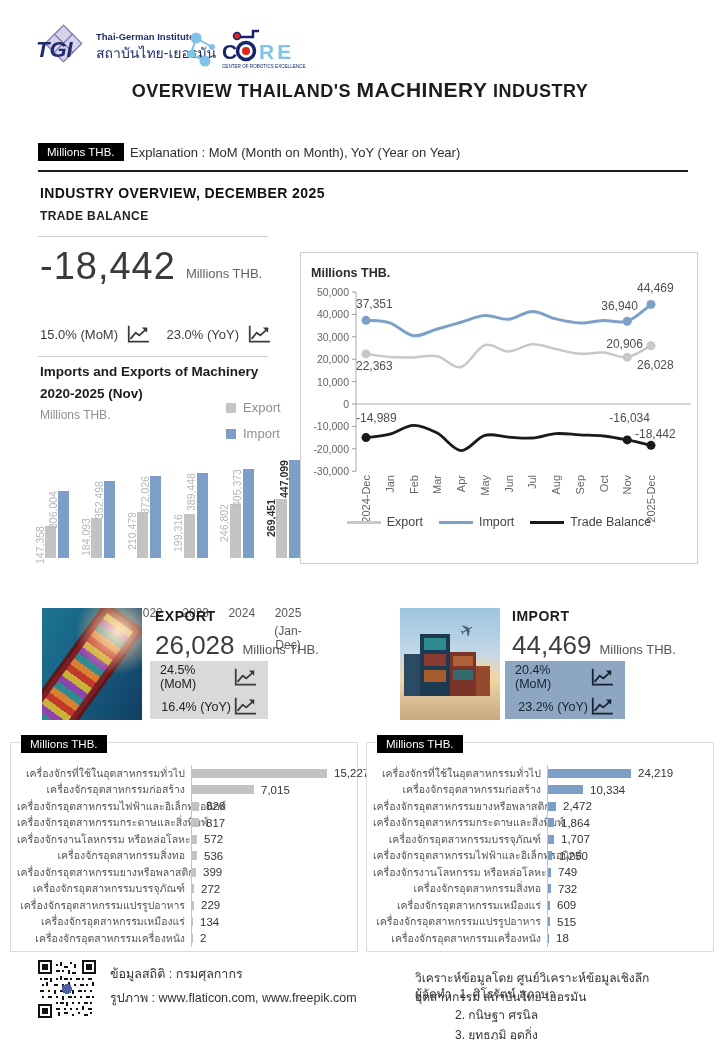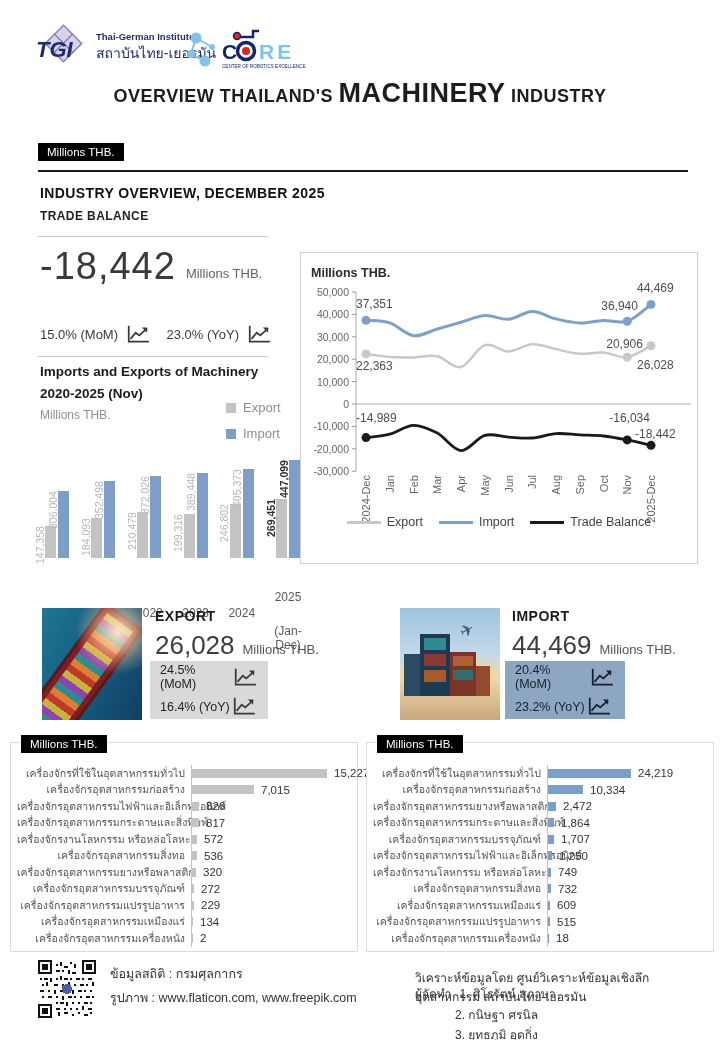--- a/index.html
+++ b/index.html
@@ -1,21 +1,21 @@
 <!DOCTYPE html>
 <html><head>
 <meta charset="utf-8">
 <style>
   html,body{margin:0;padding:0;background:#fff;}
   .page{position:relative;width:720px;height:1040px;background:#fff;overflow:hidden;
         font-family:"Liberation Sans","DejaVu Sans",sans-serif;color:#222;}
   .abs{position:absolute;}
   
   .title1{position:absolute;top:78px;left:0;width:720px;text-align:center;font-size:18px;letter-spacing:.5px;color:#1d1d1d;font-weight:600;}
-  .title1 .t-lg{font-size:27px;}
+  .title1 .t-lg{font-size:21px;}
   .title2{position:absolute;top:108px;left:0;width:720px;text-align:center;font-size:16.5px;letter-spacing:1px;color:#1d1d1d;font-weight:600;}
   .badge{background:#000;color:#fff;font-size:11.5px;padding:3px 9px;display:inline-block;}
   .explan{position:absolute;left:130px;top:145px;font-size:13px;color:#2e2e2e;}
   .main-div{position:absolute;left:38px;top:170px;width:650px;height:2px;background:#1c1c1c;}
   
   .ov-head{position:absolute;left:40px;top:185px;font-size:14px;letter-spacing:.4px;color:#111;font-weight:600;}
   .ov-sub{position:absolute;left:40px;top:209px;font-size:12px;letter-spacing:.4px;color:#222;font-weight:600;}
   .hr{position:absolute;height:1px;background:#c9c9c9;}
   .bigval-row{position:absolute;left:40px;top:244px;display:flex;align-items:flex-end;}
   .bigval{font-size:38px;color:#3a3a3a;letter-spacing:1px;line-height:44px;}
@@ -51,21 +51,21 @@
   .ship .stack{position:absolute;inset:5px 5px;background:repeating-linear-gradient(0deg,#c0392b 0 7px,#d98032 7px 14px,#2e8b8f 14px 21px,#8e44ad 21px 28px,#c8b23a 28px 35px);}
   .import-photo{left:400px;top:608px;background:linear-gradient(180deg,#9ec4e0 0%,#c2d8e8 40%,#f0d7ae 62%,#caa87e 100%);}
   .import-photo .sun{position:absolute;right:0px;top:48px;width:44px;height:44px;background:radial-gradient(circle,rgba(255,205,120,.95),transparent 65%);}
   .import-photo .blk{position:absolute;}
   .plane{position:absolute;left:60px;top:12px;font-size:17px;color:#4a5a68;transform:rotate(-28deg);}
   .card-label{position:absolute;top:608px;font-size:14px;letter-spacing:.5px;color:#1b1b1b;font-weight:600;}
   .card-valrow{position:absolute;top:630px;display:flex;align-items:flex-end;}
   .card-val{font-size:26px;color:#3d3d3d;line-height:30px;}
   .card-unit{font-size:13px;color:#555;margin-left:8px;padding-bottom:3px;}
   .stat-box{position:absolute;top:661px;height:58px;display:flex;flex-direction:column;justify-content:center;gap:5px;padding:0 10px;box-sizing:border-box;}
-  .stat-box .srow{display:flex;justify-content:flex-start;align-items:center;font-size:12.5px;}
+  .stat-box .srow{display:flex;justify-content:flex-end;align-items:center;font-size:12.5px;}
   
   .cbox{position:absolute;top:742px;width:348px;height:210px;border:1px solid #dcdcdc;box-sizing:border-box;background:#fff;}
   .cbadge{position:absolute;top:-8px;left:10px;z-index:2;}
   .crows{position:absolute;left:6px;right:4px;top:22px;}
   .crow{display:flex;align-items:center;height:16.5px;}
   .clabel{width:168px;text-align:right;padding-right:6px;font-size:10.5px;color:#555;white-space:nowrap;flex:none;}
   .cbars{flex:1;display:flex;align-items:center;border-left:1px solid #c4c4c4;height:100%;}
   .cbar{height:9px;flex:none;}
   .cval{margin-left:7px;font-size:11.5px;color:#333;}
   
@@ -110,20 +110,21 @@
     <circle cx="64" cy="27" r="4" fill="#e1251b"></circle>
     <text x="77" y="35" font-size="21" font-weight="bold" letter-spacing="3" fill="#7fc3e8">RE</text>
     <text x="40" y="44" font-size="4.6" fill="#16246b">CENTER OF ROBOTICS EXCELLENCE</text>
   </svg>
 
   <div class="title1"><span>OVERVIEW THAILAND'S </span><span class="t-lg">MACHINERY</span><span> INDUSTRY</span></div>
 
   <div class="abs" style="left:38px;top:142px;">
     <span class="badge">Millions THB.</span>
   </div>
+  <div class="explan">Explanation : MoM (Month on Month), YoY (Year on Year)</div>
   <div class="main-div"></div>
 
   <div class="ov-head">INDUSTRY OVERVIEW, DECEMBER 2025</div>
   <div class="ov-sub">TRADE BALANCE</div>
   <div class="hr" style="left:38px;top:236px;width:230px;"></div>
 
   <div class="bigval-row">
     <span class="bigval">-18,442</span>
     <span class="bigunit">Millions THB.</span>
   </div>
@@ -187,21 +188,21 @@
       <div class="acat" style="left:134.6px;top:176px;">2023</div>
       <div class="abar" style="left:191.8px;height:54px;background:#c3c3c3;"></div>
       <div class="abar-lbl" style="left:192.3px;top:100px;">246,802</div>
       <div class="abar" style="left:204.8px;height:89px;background:#7d9ec7;"></div>
       <div class="abar-lbl" style="left:205.3px;top:65px;">405,373</div>
       <div class="acat" style="left:180.8px;top:176px;">2024</div>
       <div class="abar" style="left:238.0px;height:59px;background:#c3c3c3;"></div>
       <div class="abar-lbl dark" style="left:238.5px;top:95px;">269,451</div>
       <div class="abar" style="left:251.0px;height:98px;background:#7d9ec7;"></div>
       <div class="abar-lbl dark" style="left:251.5px;top:56px;">447,099</div>
-      <div class="acat" style="left:227.0px;top:160px;">2025</div>
+      <div class="acat" style="left:227.0px;top:176px;">2025</div>
       <div class="acat" style="left:227.0px;top:194px;">(Jan-Dec)</div>
     </div>
 
   <div class="lbox">
     <div class="lunit">Millions THB.</div>
     <svg width="396" height="310" viewBox="0 0 396 310" style="position:absolute;left:0;top:0;">
         <line x1="55" y1="39.000000000000014" x2="55" y2="218.2" stroke="#aaa" stroke-width="1"></line>
         <line x1="55" y1="151" x2="390" y2="151" stroke="#b0b0b0" stroke-width="1"></line>
         <line x1="51" y1="39.000000000000014" x2="55" y2="39.000000000000014" stroke="#999" stroke-width="1"></line>
         <text x="48" y="43.000000000000014" text-anchor="end" font-size="10.5" fill="#666">50,000</text>
@@ -389,21 +390,21 @@
           <div class="clabel">เครื่องจักรอุตสาหกรรมสิ่งทอ</div>
           <div class="cbars">
             <div class="cbar" style="width:5px;background:#c3c3c3;"></div>
             <span class="cval">536</span>
           </div>
         </div>
         <div class="crow">
           <div class="clabel">เครื่องจักรอุตสาหกรรมยางหรือพลาสติก</div>
           <div class="cbars">
             <div class="cbar" style="width:4px;background:#c3c3c3;"></div>
-            <span class="cval">320</span>
+            <span class="cval">399</span>
           </div>
         </div>
         <div class="crow">
           <div class="clabel">เครื่องจักรอุตสาหกรรมบรรจุภัณฑ์</div>
           <div class="cbars">
             <div class="cbar" style="width:2px;background:#c3c3c3;"></div>
             <span class="cval">272</span>
           </div>
         </div>
         <div class="crow">

